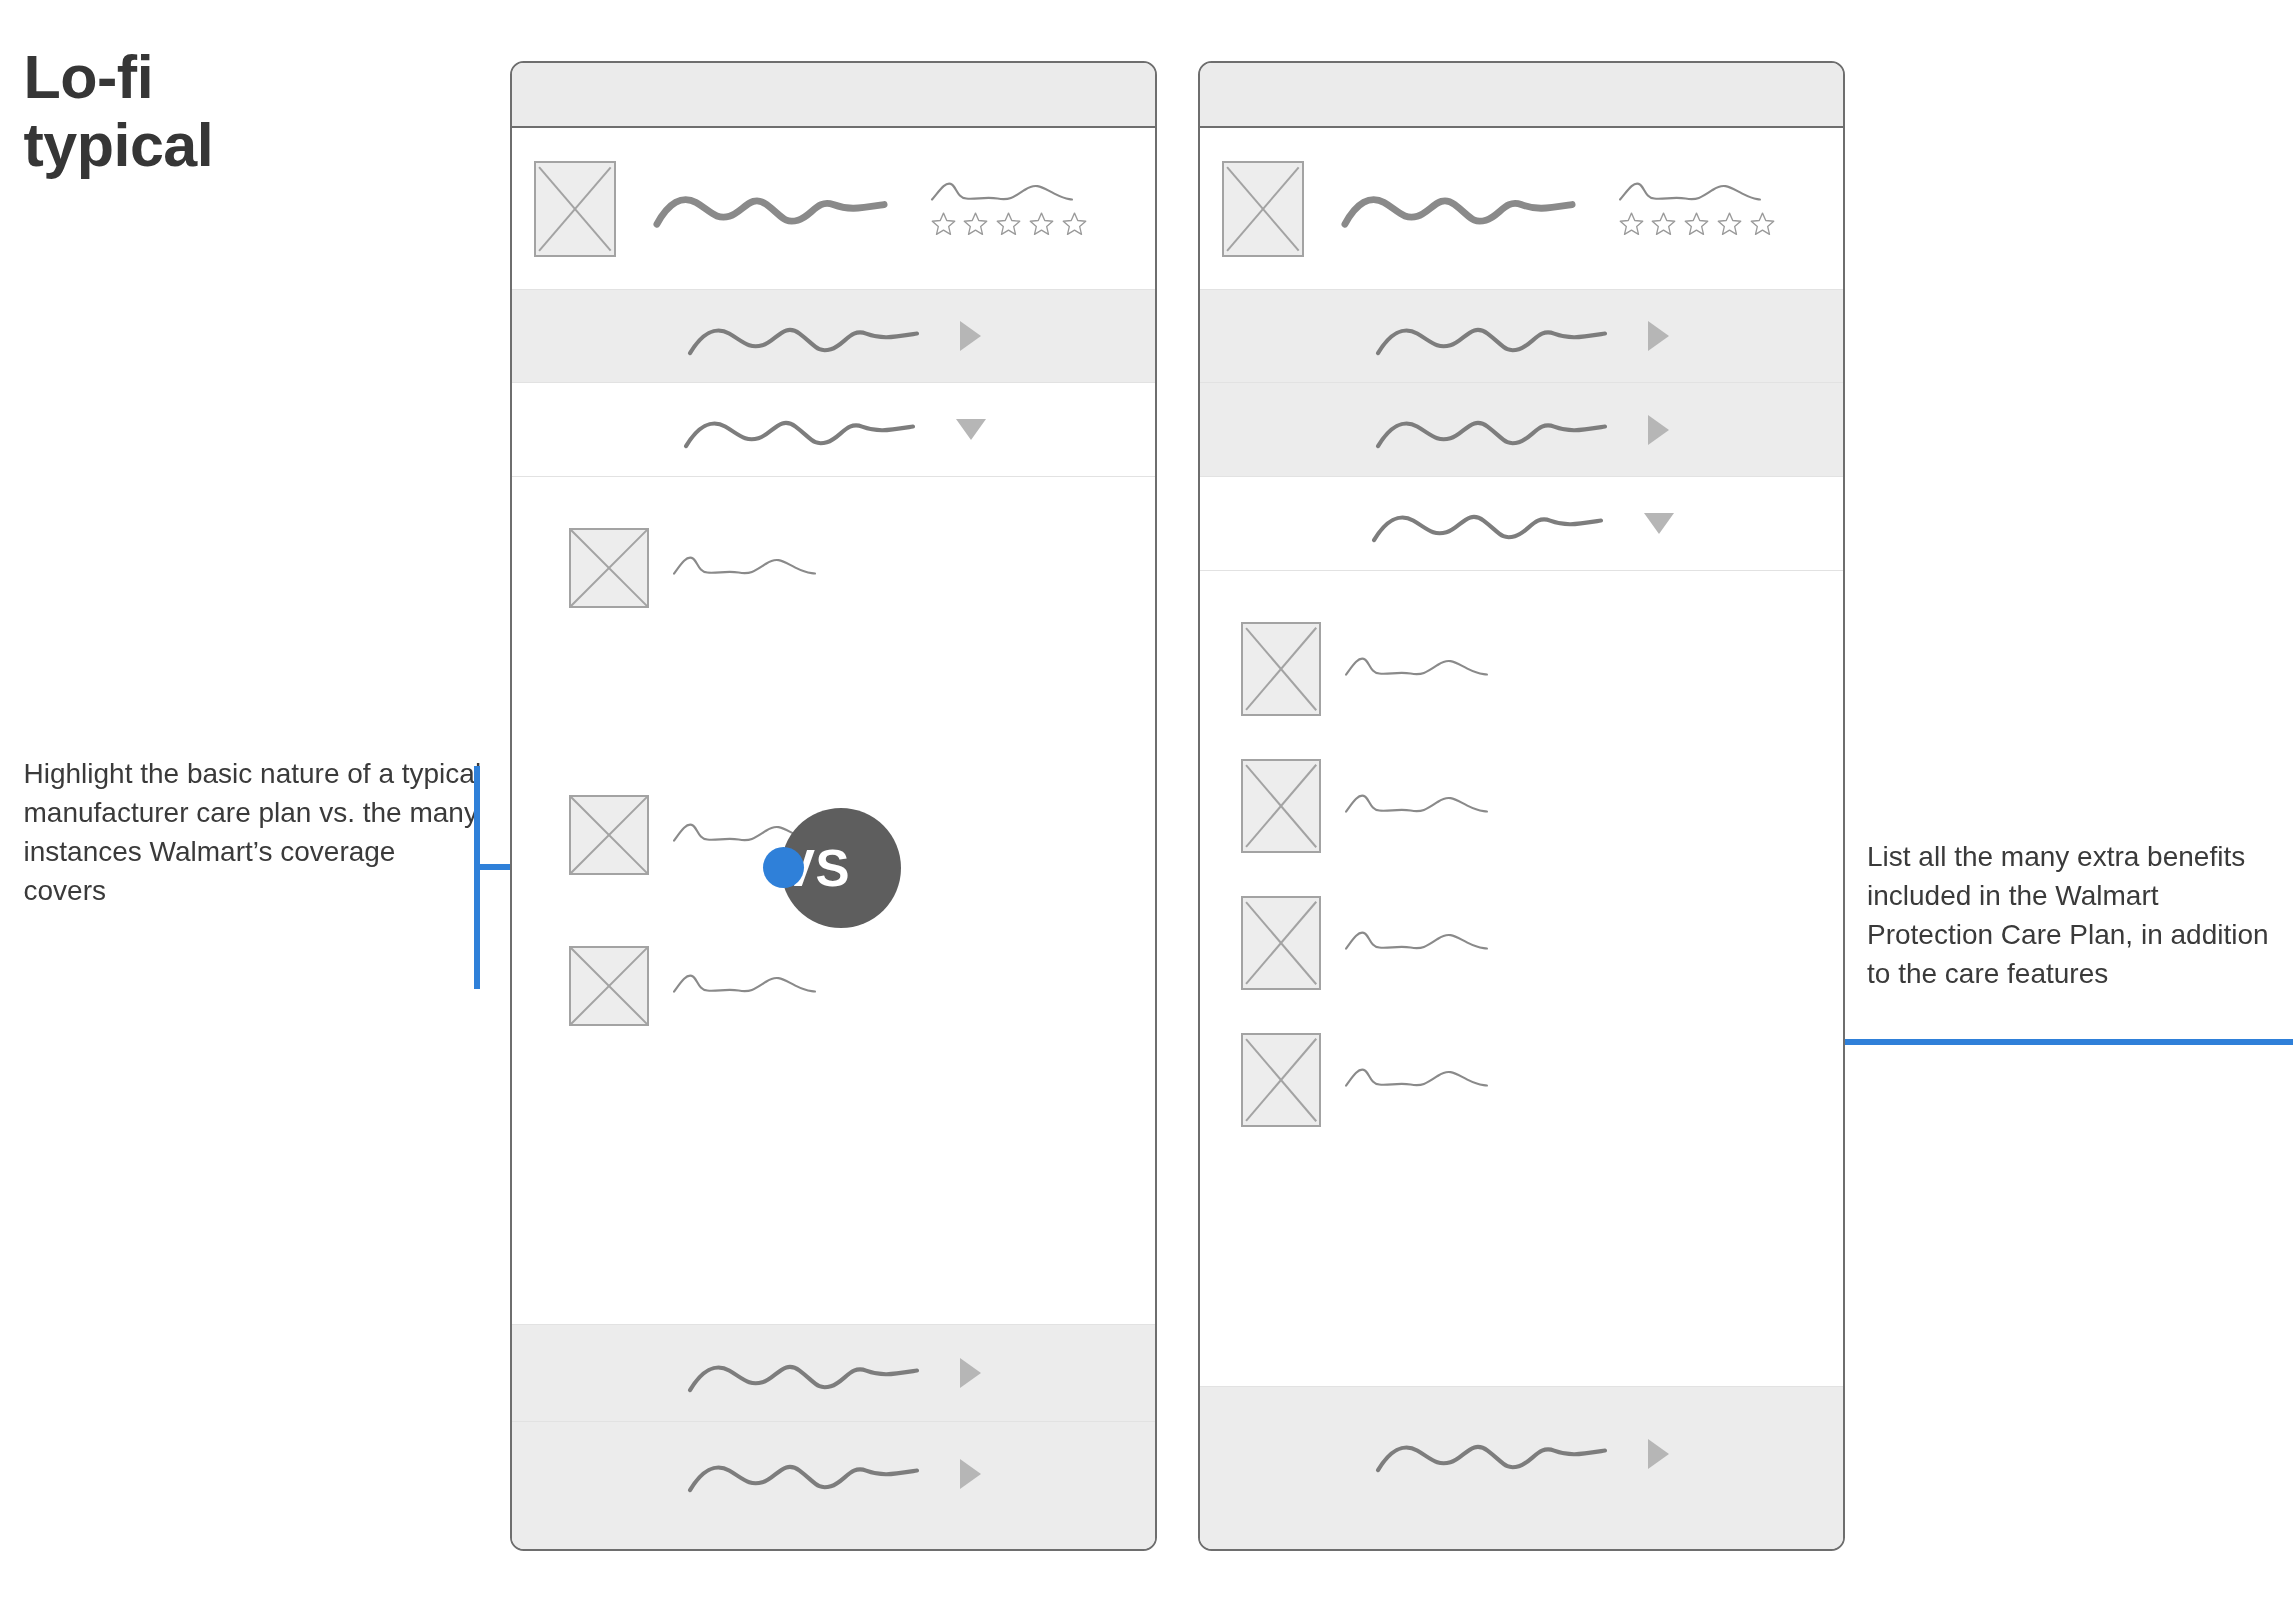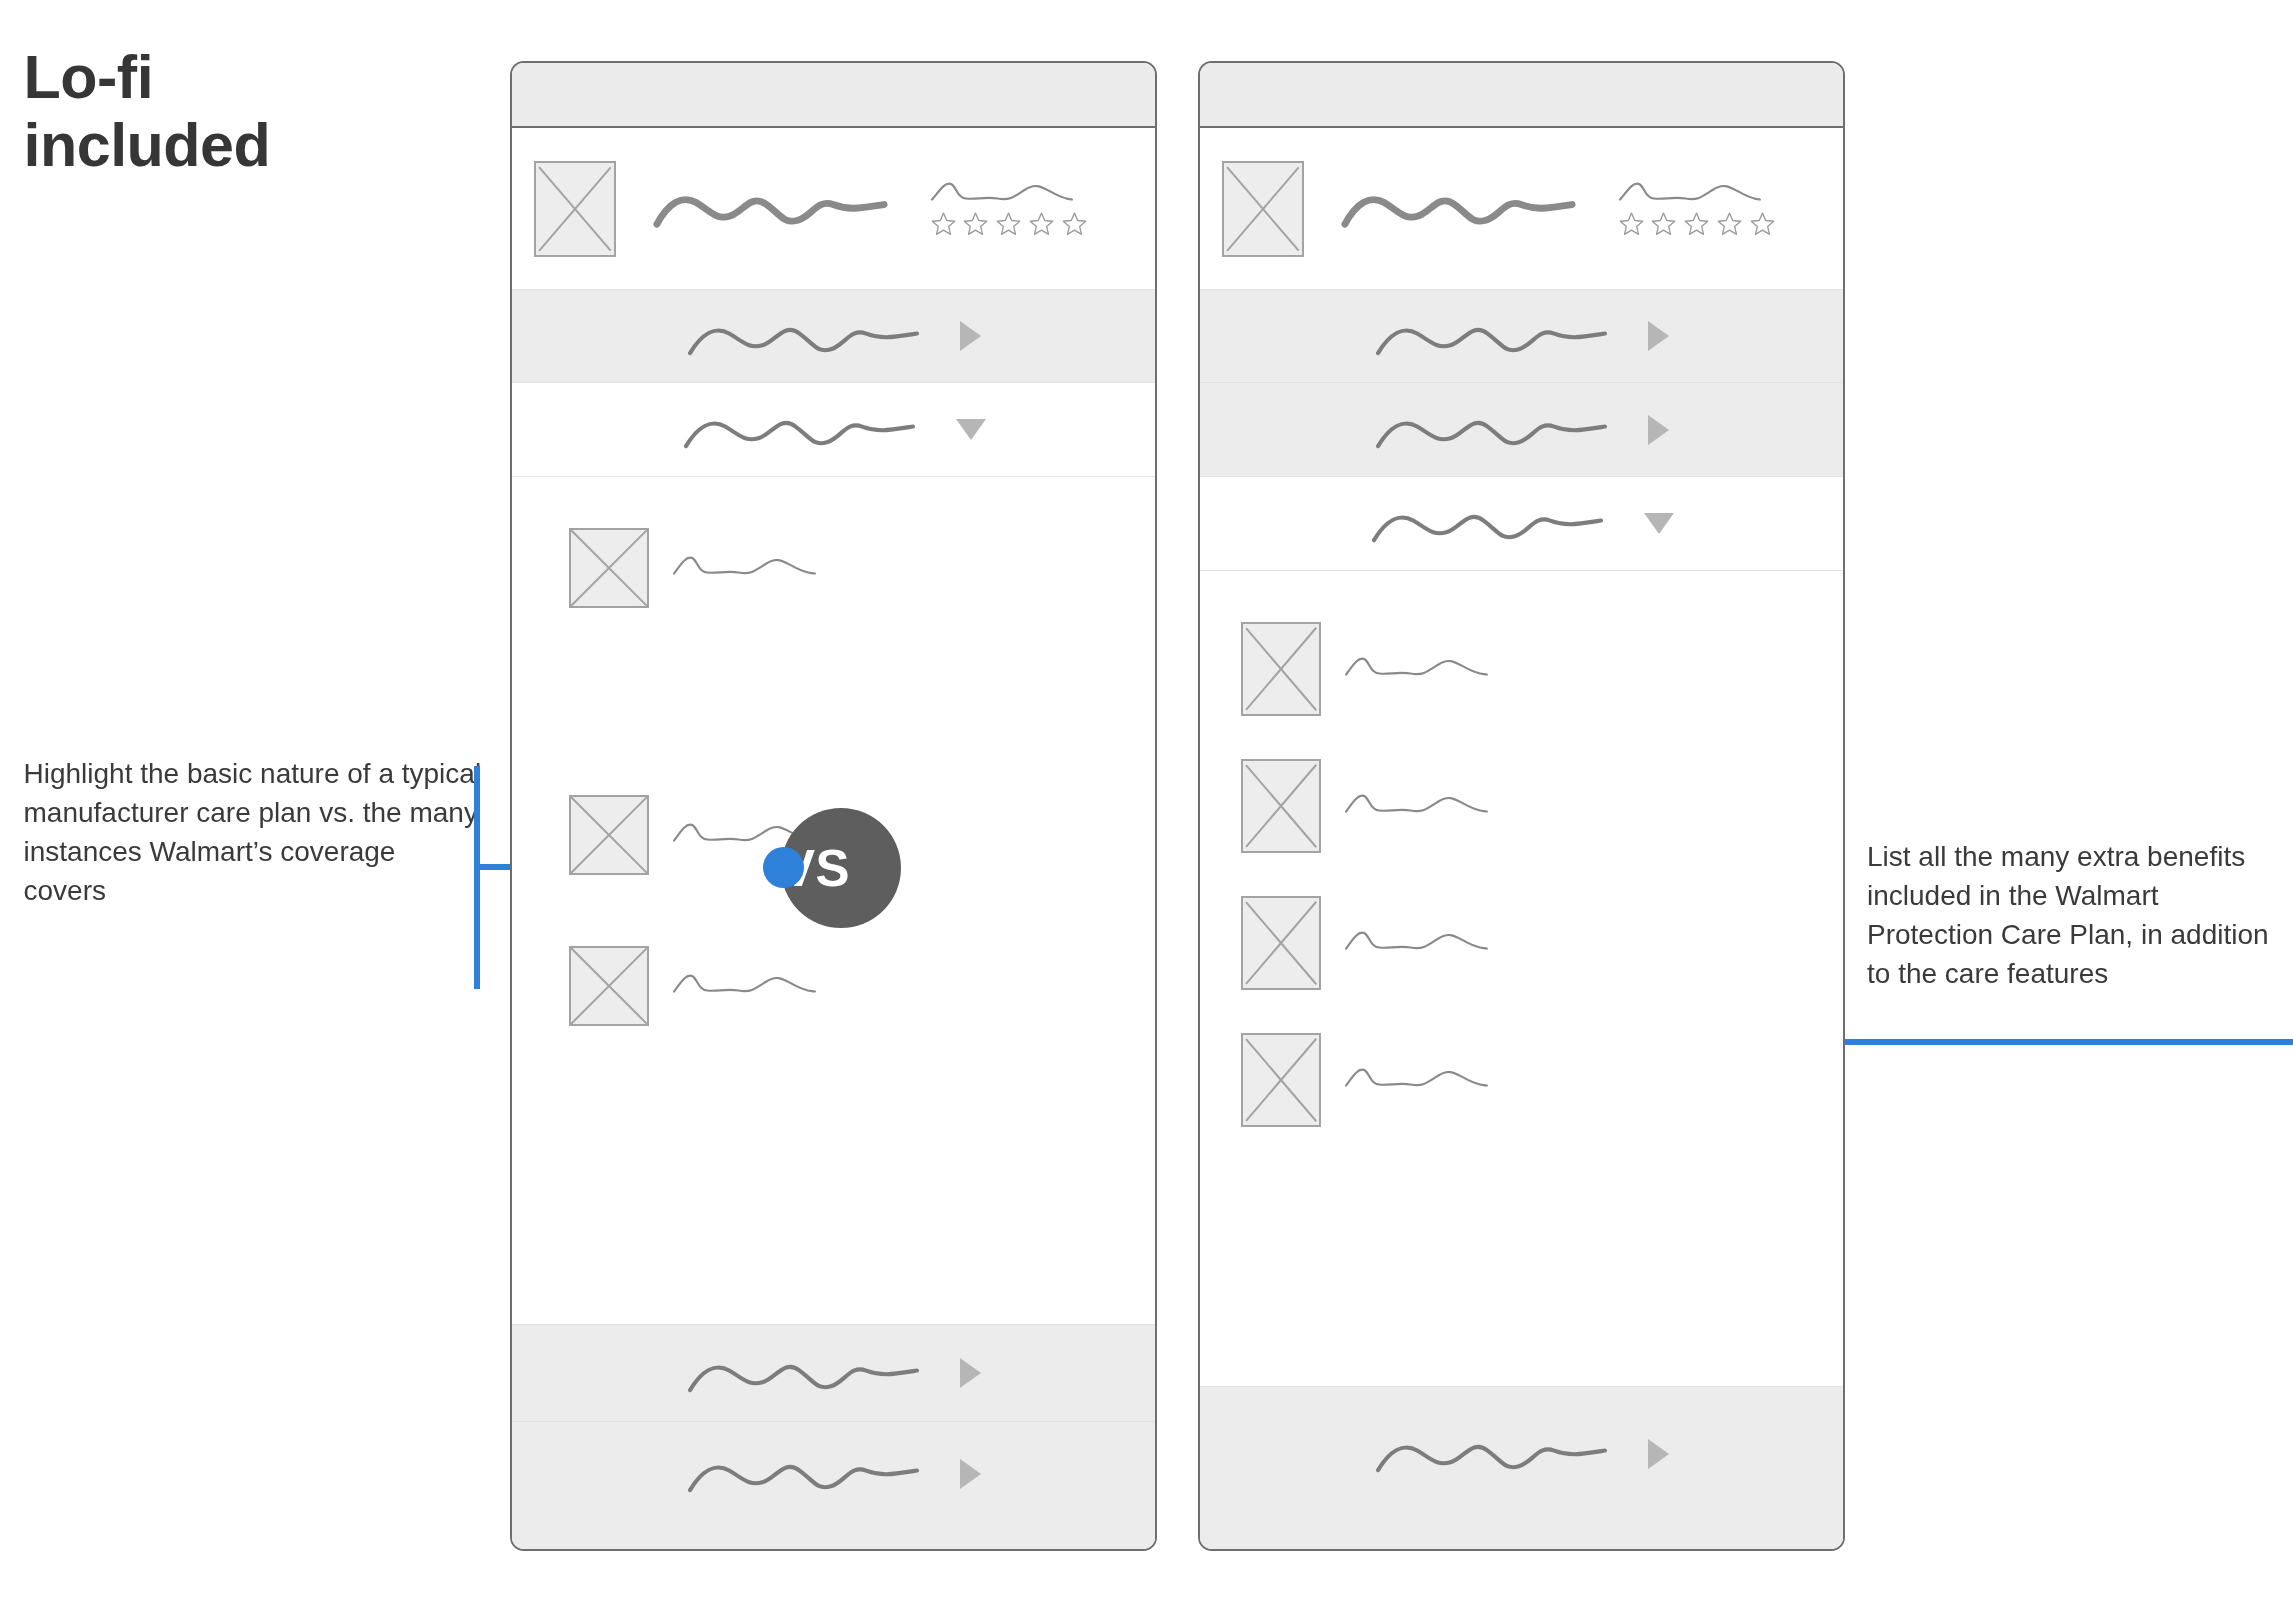--- a/index.html
+++ b/index.html
@@ -200,21 +200,21 @@
   .benefit-row .squiggle-thin { margin-left: 21.6px; }
 
   .spacer { flex: 1 1 auto; background: #ffffff; }
 </style>
 </head>
 <body>
 
 <div id="stage">
 
   <div class="page-title">Lo-fi
-included</div>
+typical</div>
 
   <div class="annotation left-note">Highlight the basic nature of a typical manufacturer care plan vs. the many instances Walmart’s coverage covers</div>
 
   <div class="bracket-v" id="left-bracket-v"></div>
   <div class="bracket-h" id="left-bracket-h"></div>
   <div class="bracket-dot" id="left-bracket-dot"></div>
 
   <div class="vs-badge">
     <span>VS</span>
   </div>

